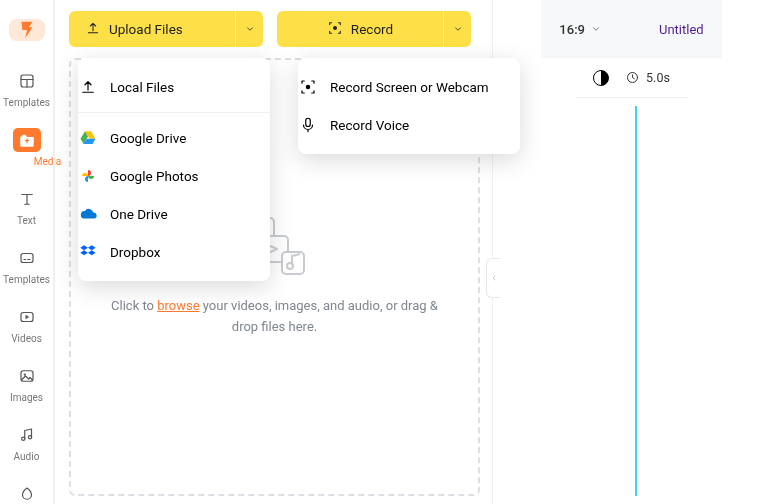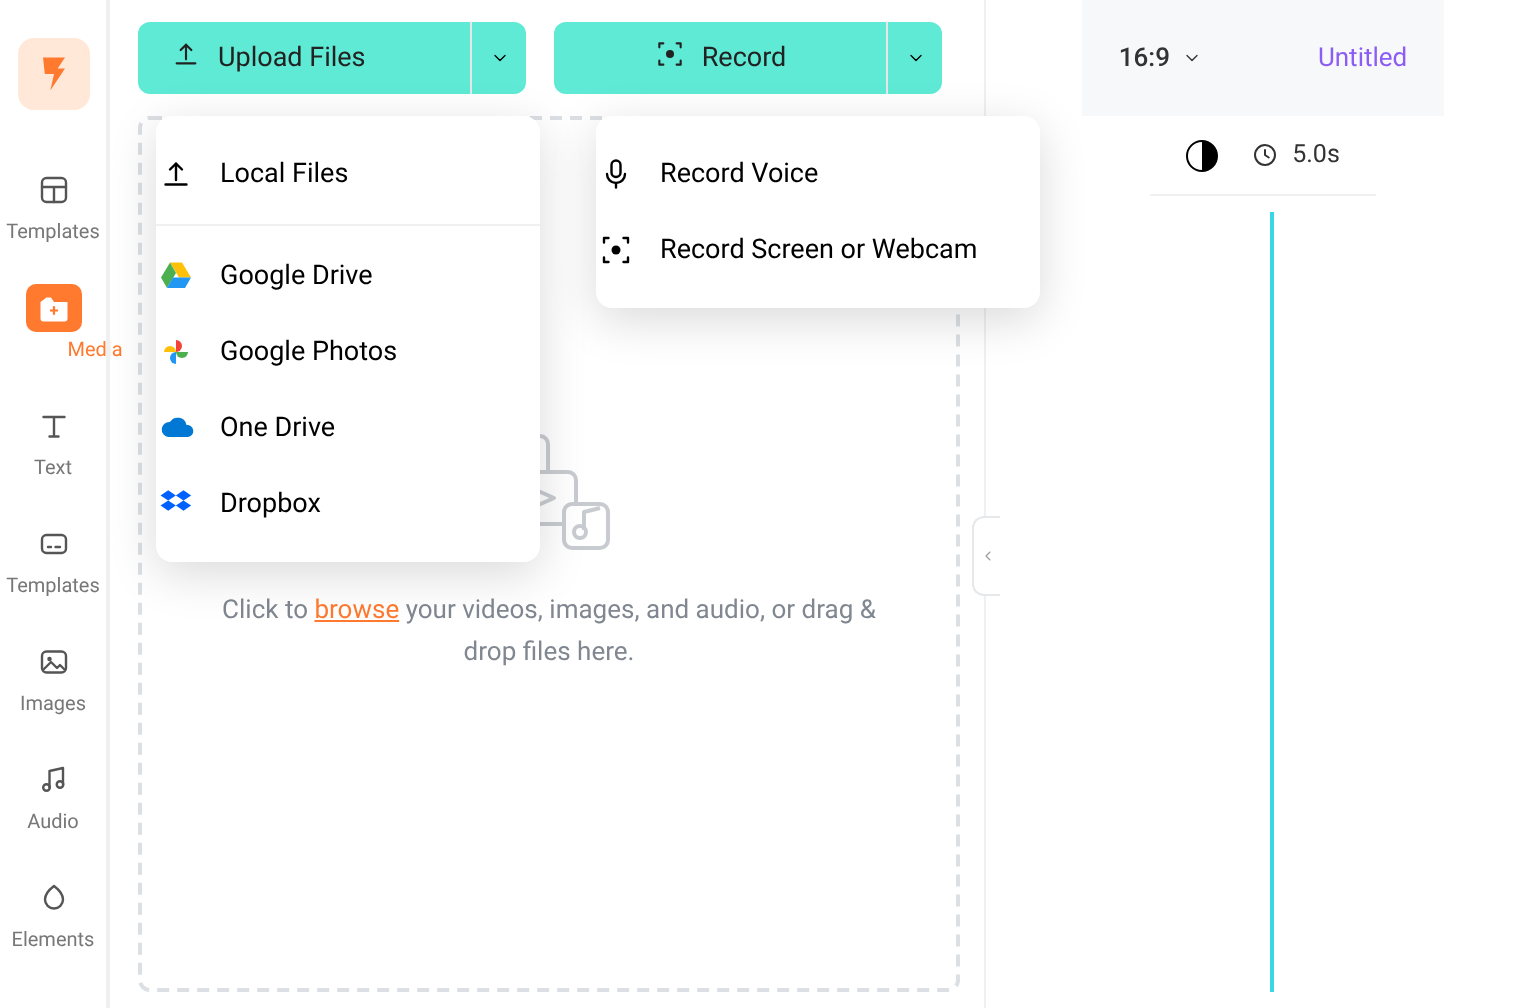--- a/index.html
+++ b/index.html
@@ -13,36 +13,36 @@
 .logo svg { width: 22px; height: 22px; }
 .nav-item { width: 46px; display: flex; flex-direction: column; align-items: center; gap: 4px; padding: 8px 0 10px; cursor: pointer; }
 .nav-item.active .nav-icon-box { background: #ff7a2f; color: #fff; }
 .nav-item.active .nav-label { color: #ff7a2f; margin-left: 42px; }
 .nav-icon-box { width: 28px; height: 24px; border-radius: 5px; display: flex; align-items: center; justify-content: center; color: #555; }
 .nav-label { font-size: 10px; color: #777; }
 
 
 .main { flex: 1; display: flex; flex-direction: column; position: relative; border-left: 1px solid #f0f0f0; }
 .topbar { height: 58px; display: flex; align-items: center; gap: 14px; padding: 0 14px; }
-.btn-split { display: flex; align-items: center; background: #5eead4; border-radius: 6px; overflow: hidden; height: 36px; }
+.btn-split { display: flex; align-items: center; background: #fde047; border-radius: 6px; overflow: hidden; height: 36px; }
 .btn-main { display: flex; align-items: center; gap: 8px; padding: 0 16px; height: 100%; color: #222; font-size: 13.5px; cursor: pointer; }
 .btn-caret { width: 28px; height: 100%; display: flex; align-items: center; justify-content: center; cursor: pointer; border-left: 1px solid #e6e7e9; }
 #btn-upload { width: 194px; }
 #btn-record { width: 194px; justify-content: flex-start; }
 
 .dropzone { position: absolute; left: 14px; right: 12px; top: 58px; bottom: 8px; border: 2px dashed #dcdfe3; border-radius: 6px; display: flex; flex-direction: column; align-items: center; justify-content: center; }
 .drop-icon { color: #c8ccd0; margin-bottom: 16px; }
 .drop-text { font-size: 13px; color: #808790; text-align: center; line-height: 1.6; padding: 0 30px; }
 .drop-text a { color: #ff7a2f; text-decoration: underline; cursor: pointer; }
 
 
 .preview { width: 278px; background: #fff; border-left: 1px solid #eef0f2; display: flex; flex-direction: column; align-items: center; }
 .preview-top { height: 58px; display: flex; align-items: center; gap: 18px; padding: 0 18px; background: #f7f8f9; font-size: 13px; color: #555; }
 .preview-top .ratio { display: flex; align-items: center; gap: 6px; cursor: pointer; font-weight: 500; color: #333; }
-.preview-top .title { color: #8b5cf6; padding-left: 40px; }
+.preview-top .title { color: #4c1d95; padding-left: 40px; }
 .preview-controls { height: 40px; display: flex; align-items: center; padding: 0 18px; gap: 16px; border-bottom: 1px solid #eef0f2; }
 .circle-half { width: 16px; height: 16px; border-radius: 50%; background: linear-gradient(90deg, #fff 50%, #000 50%); border: 1px solid #000; }
 .duration { display: flex; align-items: center; gap: 6px; font-size: 12.5px; color: #333; }
 .canvas-wrap { flex: 1; padding: 8px 0 8px 8px; }
 .canvas { width: 100%; height: 100%; background: #000; border: 2px solid #38d6e6; border-right: none; }
 
 
 .collapse { position: absolute; right: 270px; top: 258px; width: 14px; height: 40px; background: #fff; border: 1px solid #e6e8eb; border-right: none; border-radius: 6px 0 0 6px; display: flex; align-items: center; justify-content: center; cursor: pointer; color: #999; font-size: 12px; }
 
 
@@ -100,20 +100,29 @@
     <div class="nav-item">
       <div class="nav-icon-box">
         <svg width="18" height="18" viewBox="0 0 24 24" class="stroke">
             <rect x="4" y="6" width="16" height="12" rx="3"></rect>
             <path d="M8 14h2 M13 14h3"></path>
           </svg>
       </div>
       <span class="nav-label">Templates</span>
     </div>
 
+    <div class="nav-item">
+      <div class="nav-icon-box">
+        <svg width="18" height="18" viewBox="0 0 24 24" class="stroke">
+            <rect x="4" y="6" width="16" height="12" rx="3"></rect>
+            <path d="M10 9l5 3-5 3z" fill="currentColor" stroke="none"></path>
+          </svg>
+      </div>
+      <span class="nav-label">Videos</span>
+    </div>
 
     <div class="nav-item">
       <div class="nav-icon-box">
         <svg width="18" height="18" viewBox="0 0 24 24" class="stroke">
             <rect x="4" y="5" width="16" height="14" rx="3"></rect>
             <circle cx="9" cy="10" r="1.5" fill="currentColor" stroke="none"></circle>
             <path d="M5 17l5-5 4 4 2-2 3 3"></path>
           </svg>
       </div>
       <span class="nav-label">Images</span>
@@ -274,28 +283,28 @@
         </svg>
       </span>
     <span>Dropbox</span>
   </div>
 </div>
 
 <div class="dropdown dd-record">
   <div class="dd-item">
     <span class="dd-icon">
         <svg width="18" height="18" viewBox="0 0 24 24" class="stroke">
+          <path d="M7 4h-3v3 M17 4h3v3 M7 20h-3v-3 M17 20h3v-3"></path>
+          <circle cx="12" cy="12" r="3" fill="currentColor" stroke="none"></circle>
+        </svg>
+      </span>
+    <span>Record Screen or Webcam</span>
+  </div>
+  <div class="dd-item">
+    <span class="dd-icon">
+        <svg width="18" height="18" viewBox="0 0 24 24" class="stroke">
           <rect x="9" y="3" width="6" height="11" rx="3"></rect>
           <path d="M6 12a6 6 0 0 0 12 0 M12 18v3"></path>
         </svg>
       </span>
     <span>Record Voice</span>
   </div>
-  <div class="dd-item">
-    <span class="dd-icon">
-        <svg width="18" height="18" viewBox="0 0 24 24" class="stroke">
-          <path d="M7 4h-3v3 M17 4h3v3 M7 20h-3v-3 M17 20h3v-3"></path>
-          <circle cx="12" cy="12" r="3" fill="currentColor" stroke="none"></circle>
-        </svg>
-      </span>
-    <span>Record Screen or Webcam</span>
-  </div>
 </div>
 
 </body></html>

